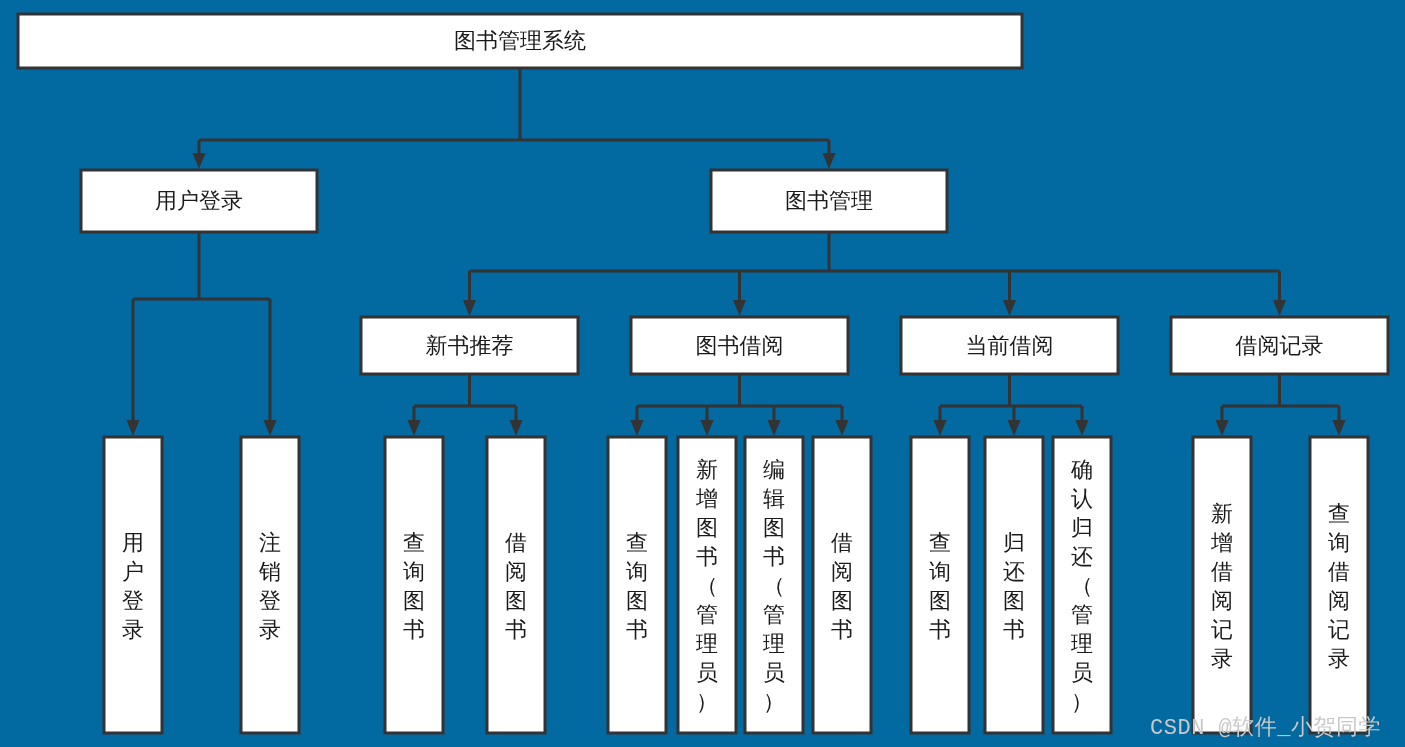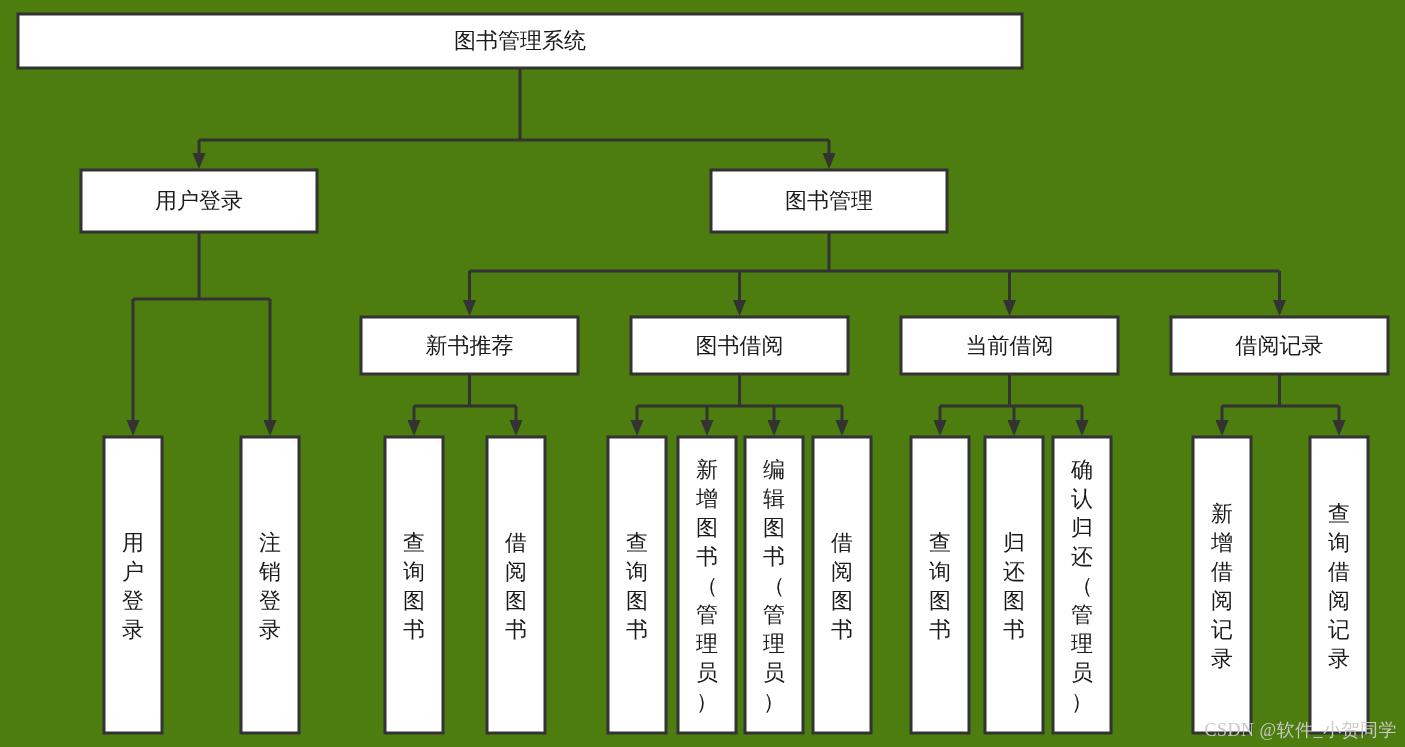--- a/index.html
+++ b/index.html
@@ -10,21 +10,21 @@
   body {
     width: 1405px;
     height: 747px;
     font-family: "DejaVu Sans", "Liberation Sans", sans-serif;
     overflow: hidden;
   }
   #diagram-root {
     position: relative;
     width: 1405px;
     height: 747px;
-    background: #4d7c0f;
+    background: #0369a1;
   }
   svg#tree-svg {
     position: absolute;
     top: 0;
     left: 0;
     width: 1405px;
     height: 747px;
     display: block;
   }
   .node-box {
@@ -50,24 +50,24 @@
     dominant-baseline: middle;
   }
   .node-label-v {
     font-family: "DejaVu Sans", "Liberation Sans", sans-serif;
     font-size: 22px;
     fill: #1a1a1a;
     text-anchor: middle;
   }
   .watermark {
     position: absolute;
-    right: 8px;
+    right: 24px;
     bottom: 5px;
-    font-family: Liberation Serif, serif;
-    font-size: 18px;
+    font-family: Liberation Mono, monospace;
+    font-size: 22px;
     color: #c9c9c9;
     white-space: nowrap;
     letter-spacing: 0.5px;
     pointer-events: none;
   }
 </style>
 </head>
 <body>
 
 <div id="diagram-root">

